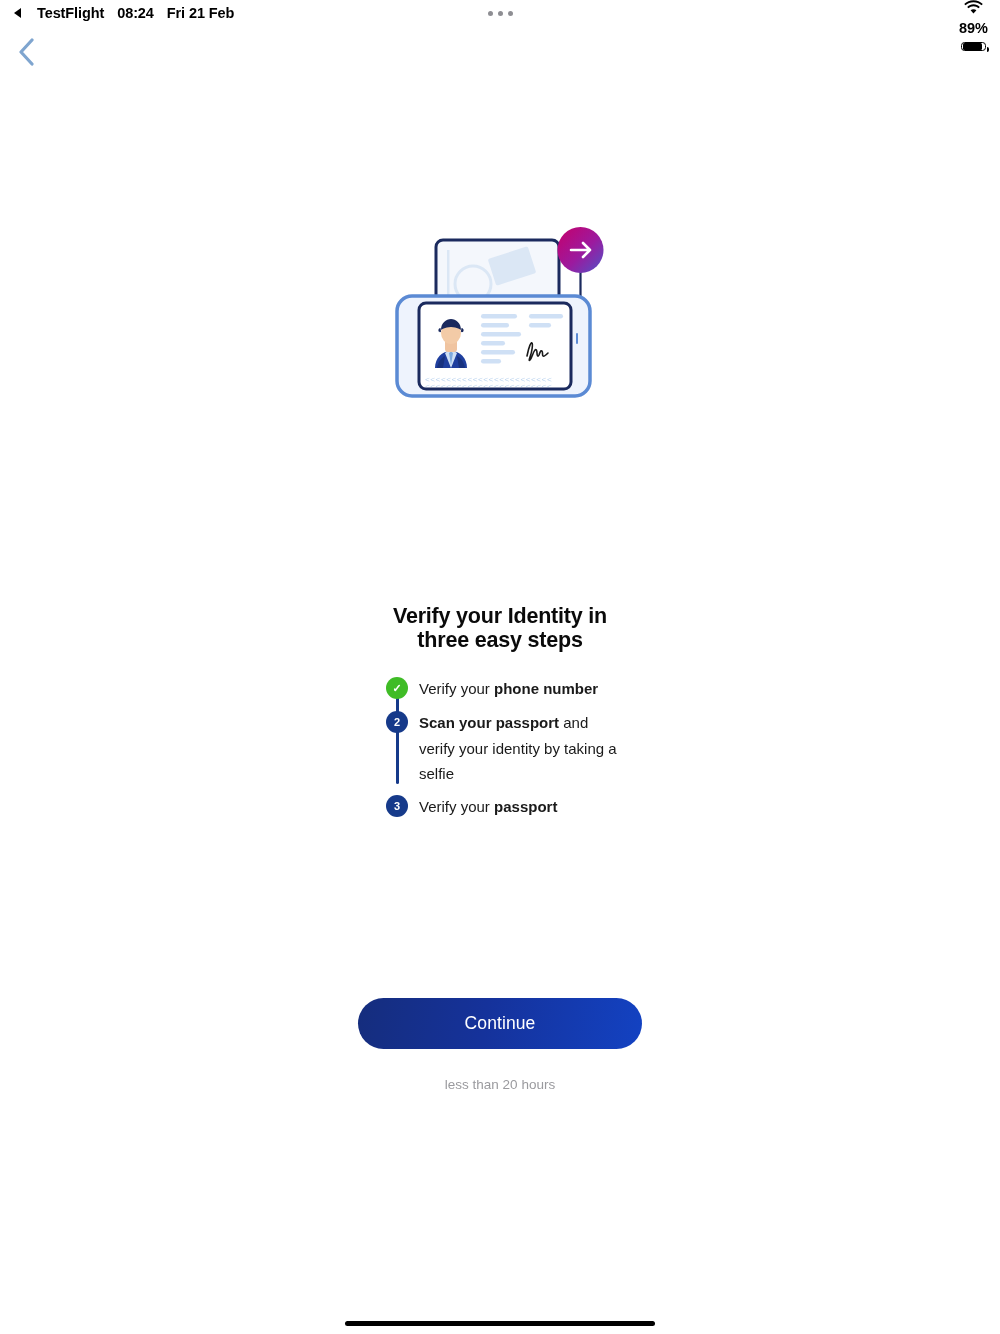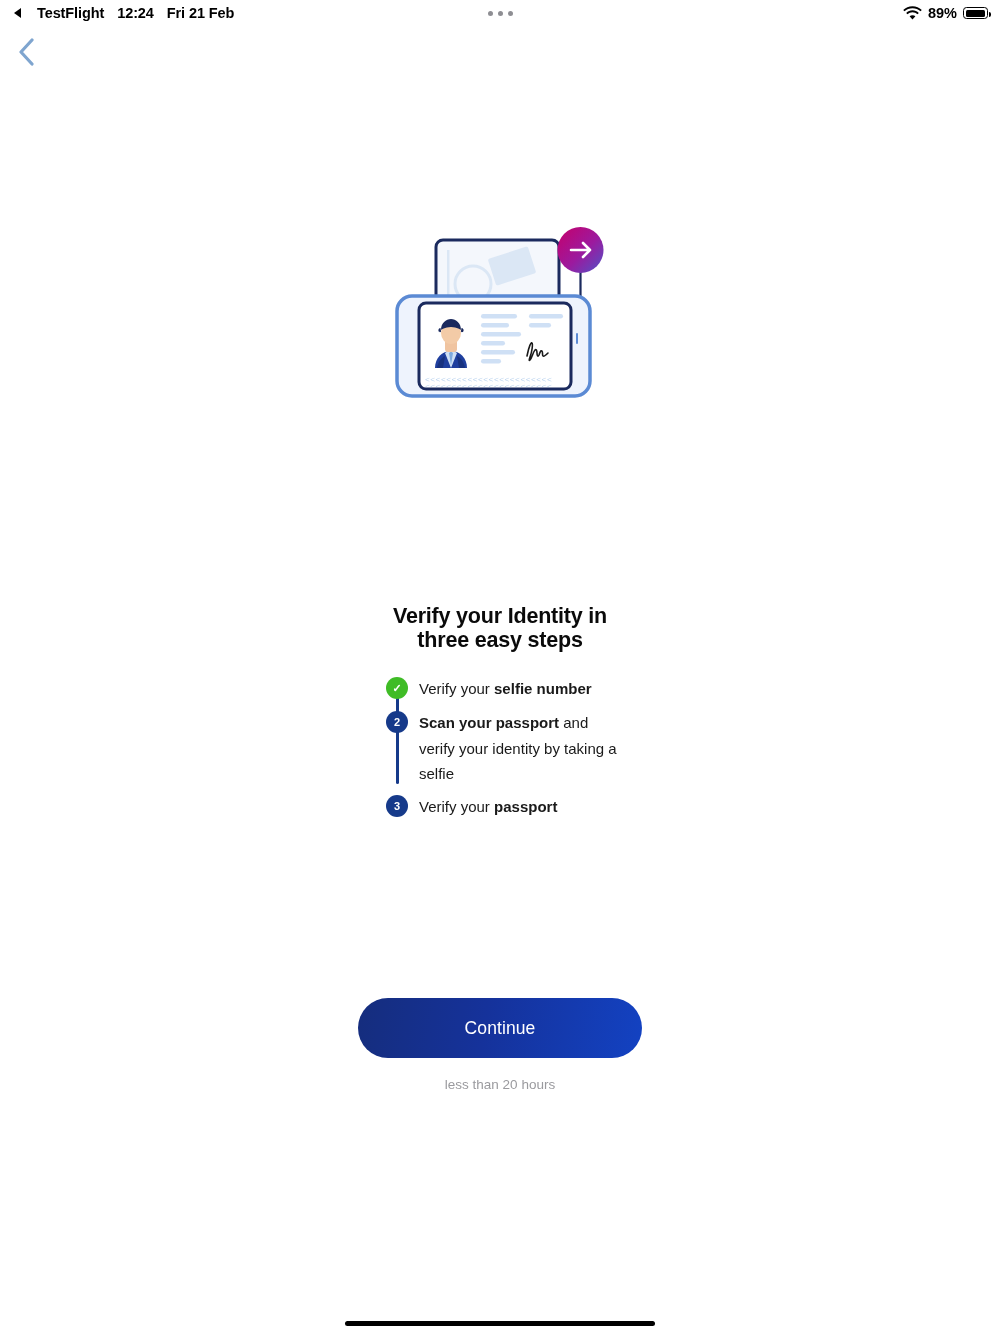--- a/index.html
+++ b/index.html
@@ -28,21 +28,21 @@
   }
   .status-left .app-name { margin-left: 10px; }
   .status-center {
     position: absolute; left: 0; right: 0; top: 0; height: 26px;
     display: flex; align-items: center; justify-content: center; gap: 5px;
   }
   .status-center .dot { width: 5px; height: 5px; border-radius: 50%; background: #8e8e93; }
   .status-right {
     position: absolute; right: 12px; top: 0; height: 26px;
     display: flex; align-items: center; gap: 6px;
-    font-size: 14.5px; font-weight: 700;
+    font-size: 14.5px; font-weight: 700; flex-direction: column;
   }
   .wifi-icon { display: block; }
   .battery {
     position: relative; width: 25px; height: 12px;
     border: 1.5px solid #000; border-radius: 3.5px; display: flex; align-items: center;
   }
   .battery::after {
     content: ""; position: absolute; right: -4px; top: 3.5px;
     width: 2px; height: 5px; background: #000; border-radius: 0 2px 2px 0;
   }
@@ -94,21 +94,21 @@
   .step-text {
     margin-left: 11px; font-size: 15px; color: #1a1a1a;
     line-height: 1.72; padding-top: 0px; max-width: 200px;
   }
   .step-text b { font-weight: 700; }
   .step-2 { margin-bottom: 7px; }
 
   
   .cta {
     position: absolute; left: 50%; transform: translateX(-50%);
-    top: 998px; width: 284px; height: 60px; border: none;
+    top: 998px; width: 284px; height: 51px; border: none;
     border-radius: 35px; cursor: pointer;
     background: linear-gradient(100deg, #152d7d 0%, #15329b 45%, #1342c2 100%);
     color: #fff; font-family: "Liberation Sans", sans-serif;
     font-size: 17.5px; letter-spacing: 0.1px;
     display: flex; align-items: center; justify-content: center;
   }
   .cta-note {
     position: absolute; left: 0; right: 0; top: 1076px;
     text-align: center; font-size: 13.5px; color: #9a9a9e; line-height: 1.33;
   }
@@ -122,21 +122,21 @@
 </style>
 </head>
 <body>
 
 <div class="screen">
 
   <div class="status-bar">
     <div class="status-left">
       <span class="back-tri"></span>
       <span class="app-name">TestFlight</span>
-      <span>12:24</span>
+      <span>08:24</span>
       <span>Fri 21 Feb</span>
     </div>
 
     <div class="status-center">
       <span class="dot"></span>
       <span class="dot"></span>
       <span class="dot"></span>
     </div>
 
     <div class="status-right">
@@ -244,21 +244,21 @@
   <div class="headline">
     <div>Verify your Identity in</div>
     <div>three easy steps</div>
   </div>
 
   <div class="steps">
     <div class="steps-line"></div>
 
     <div class="step">
       <div class="step-marker done">✓</div>
-      <div class="step-text"><span>Verify your </span><b>selfie number</b><span></span></div>
+      <div class="step-text"><span>Verify your </span><b>phone number</b><span></span></div>
     </div>
 
     <div class="step step-2">
       <div class="step-marker pending">2</div>
       <div class="step-text"><span></span><b>Scan your passport</b><span> and verify your identity by taking a selfie</span></div>
     </div>
 
     <div class="step">
       <div class="step-marker pending">3</div>
       <div class="step-text"><span>Verify your </span><b>passport</b><span></span></div>

